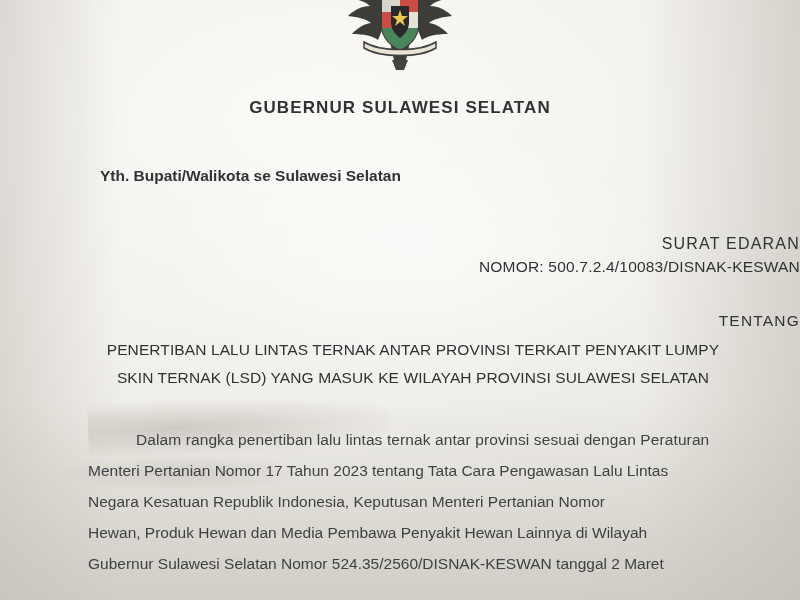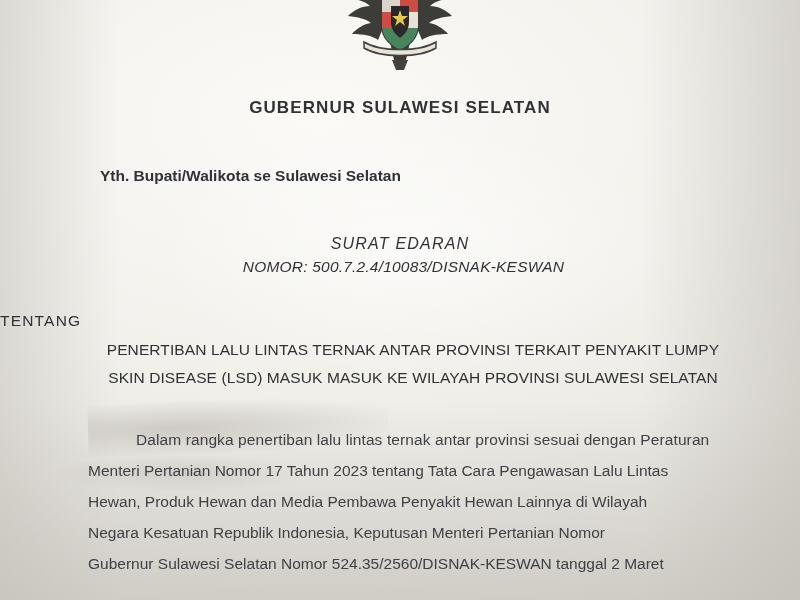--- a/index.html
+++ b/index.html
@@ -107,42 +107,41 @@
     font-size: 15.5px;
     color: #303236;
     font-weight: bold;
   }
 
   .se-block {
     position: absolute;
     top: 235px;
     left: 0;
     width: 800px;
-    text-align: center;
-    font-style: italic;
+    text-align: right;
   }
   .se-title {
     font-size: 16px;
     letter-spacing: 1.2px;
     color: #303236;
   }
   .se-number {
     margin-top: 5px;
     font-size: 15.5px;
     letter-spacing: 0.2px;
     color: #303236;
     padding-left: 7px;
   }
 
   .tentang {
     position: absolute;
     top: 312px;
     left: 0;
     width: 800px;
-    text-align: left;
+    text-align: right;
     font-size: 15.5px;
     letter-spacing: 1.2px;
     color: #303236;
   }
 
   .subject {
     position: absolute;
     top: 336px;
     left: 0;
     width: 800px;
@@ -217,25 +216,25 @@
 
     <div class="se-block">
       <div class="se-title">SURAT EDARAN</div>
       <div class="se-number">NOMOR: 500.7.2.4/10083/DISNAK-KESWAN</div>
     </div>
 
     <div class="tentang">TENTANG</div>
 
     <div class="subject">
       <div>PENERTIBAN LALU LINTAS TERNAK ANTAR PROVINSI TERKAIT PENYAKIT LUMPY</div>
-      <div>SKIN DISEASE (LSD) MASUK MASUK KE WILAYAH PROVINSI SULAWESI SELATAN</div>
+      <div>SKIN TERNAK (LSD) YANG MASUK KE WILAYAH PROVINSI SULAWESI SELATAN</div>
     </div>
 
     <div class="body-par">
       <div class="line l1"><span class="indent"></span><span>Dalam rangka penertiban lalu lintas ternak antar provinsi sesuai dengan Peraturan</span></div>
       <div class="line"><span>Menteri Pertanian Nomor 17 Tahun 2023 tentang Tata Cara Pengawasan Lalu Lintas</span></div>
+      <div class="line"><span>Negara Kesatuan Republik Indonesia, Keputusan Menteri Pertanian Nomor</span></div>
       <div class="line"><span>Hewan, Produk Hewan dan Media Pembawa Penyakit Hewan Lainnya di Wilayah</span></div>
-      <div class="line"><span>Negara Kesatuan Republik Indonesia, Keputusan Menteri Pertanian Nomor</span></div>
       <div class="line"><span>Gubernur Sulawesi Selatan Nomor 524.35/2560/DISNAK-KESWAN tanggal 2 Maret</span></div>
     </div>
 
   </div>
 </div>
 
 </body></html>

